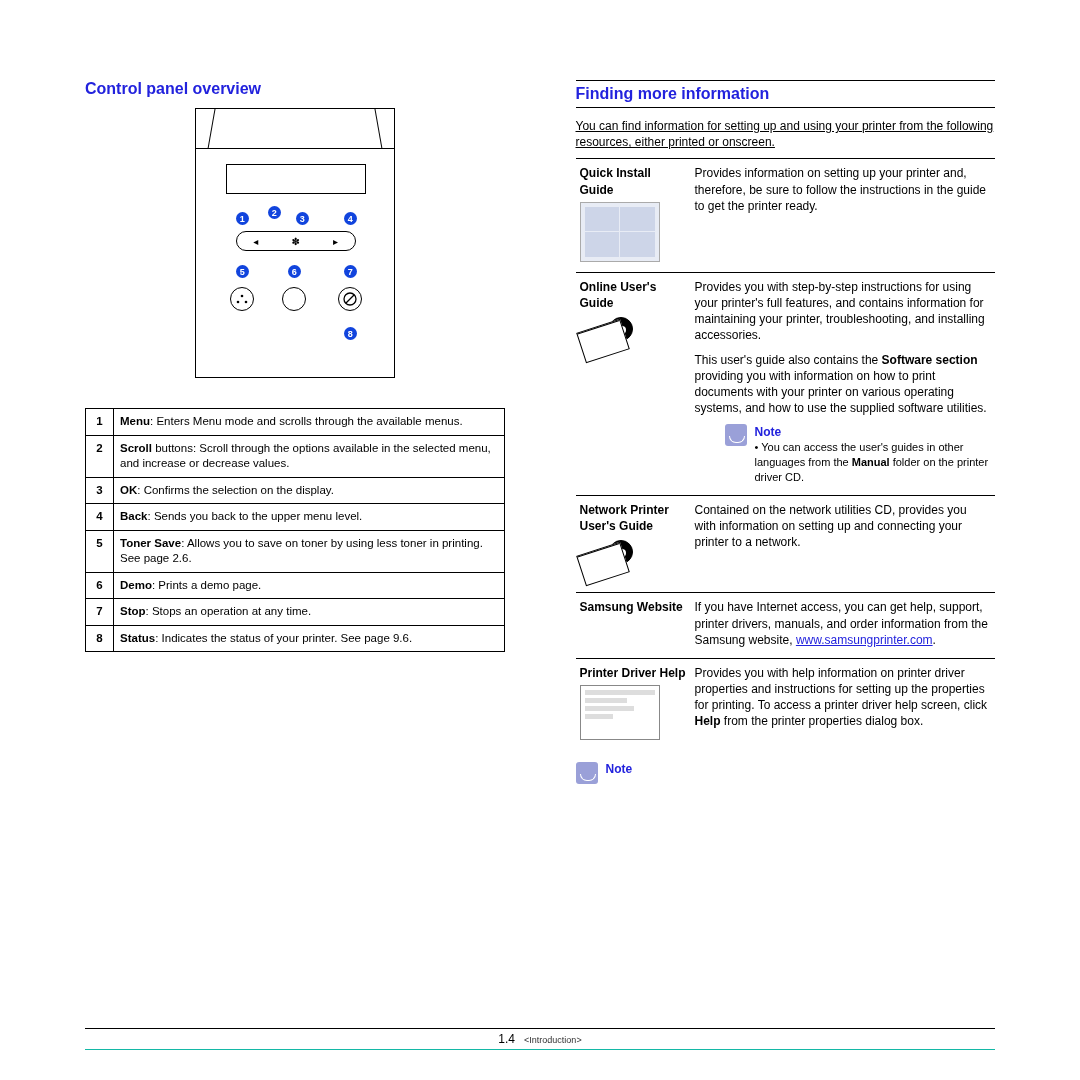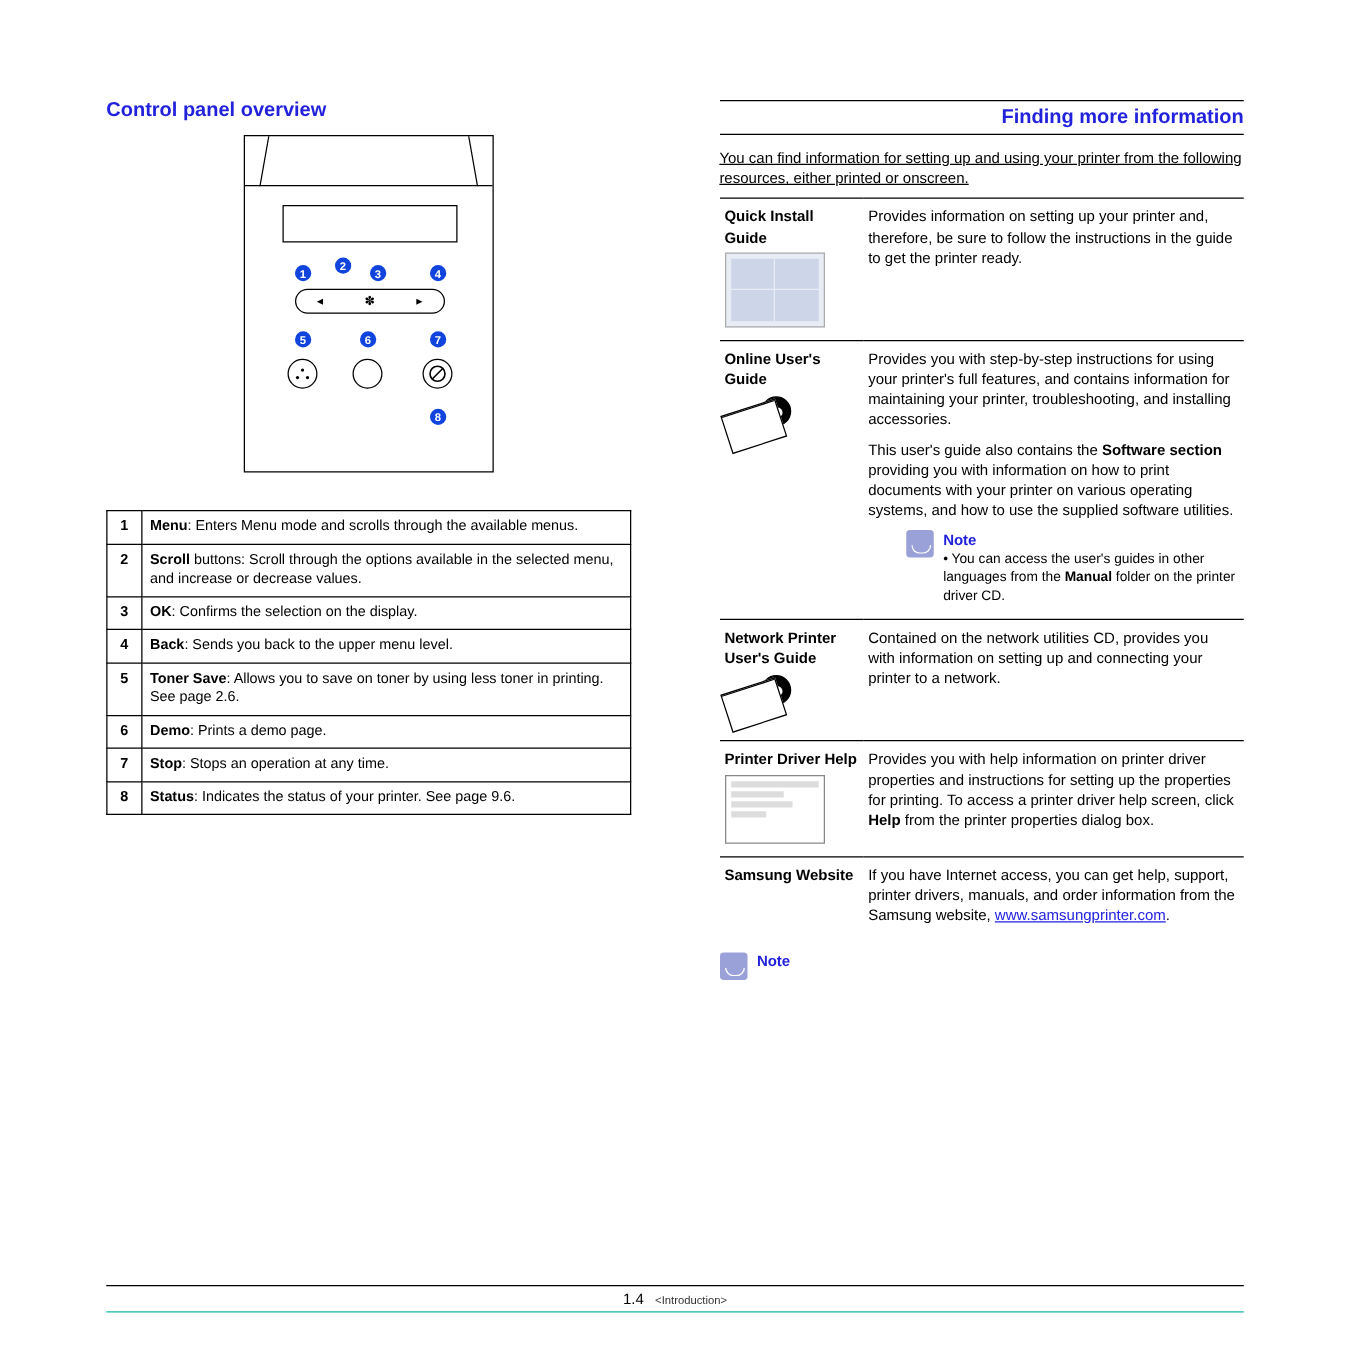--- a/index.html
+++ b/index.html
@@ -18,21 +18,21 @@
   .heading-blue {
     color: #2222dd;
     font-size: 16px;
     font-weight: bold;
     margin-bottom: 10px;
   }
   .heading-section {
     color: #2222dd;
     font-size: 16px;
     font-weight: bold;
-    text-align: right;
+    text-align: left;
     border-top: 1px solid #000;
     border-bottom: 1px solid #000;
     padding: 4px 0;
     margin-bottom: 10px;
   }
   .panel-illustration {
     width: 220px;
     height: 280px;
     margin: 10px auto 20px auto;
     position: relative;
@@ -240,34 +240,34 @@
         <td class="label">
           <span>Network Printer User's Guide</span>
           <div class="cd-icon">
                 <div class="disc"></div>
                 <div class="env"></div>
               </div>
         </td>
         <td>Contained on the network utilities CD, provides you with information on setting up and connecting your printer to a network.</td>
       </tr>
       <tr>
+        <td class="label">Samsung Website</td>
+        <td><span>If you have Internet access, you can get help, support, printer drivers, manuals, and order information from the Samsung website, </span><span class="link">www.samsungprinter.com</span><span>.</span></td>
+      </tr>
+      <tr>
         <td class="label">
           <span>Printer Driver Help</span>
           <div class="help-thumb">
                 <div class="bar"></div>
                 <div class="bar" style="width:60%"></div>
                 <div class="bar" style="width:70%"></div>
                 <div class="bar" style="width:40%"></div>
               </div>
         </td>
         <td><span>Provides you with help information on printer driver properties and instructions for setting up the properties for printing. To access a printer driver help screen, click </span><b>Help</b><span> from the printer properties dialog box.</span></td>
-      </tr>
-      <tr>
-        <td class="label">Samsung Website</td>
-        <td><span>If you have Internet access, you can get help, support, printer drivers, manuals, and order information from the Samsung website, </span><span class="link">www.samsungprinter.com</span><span>.</span></td>
       </tr>
     </tbody>
       </table>
 
     <div class="note-box outer">
       <div class="note-icon"></div>
       <div>
         <div class="note-title">Note</div>
       </div>
     </div>

